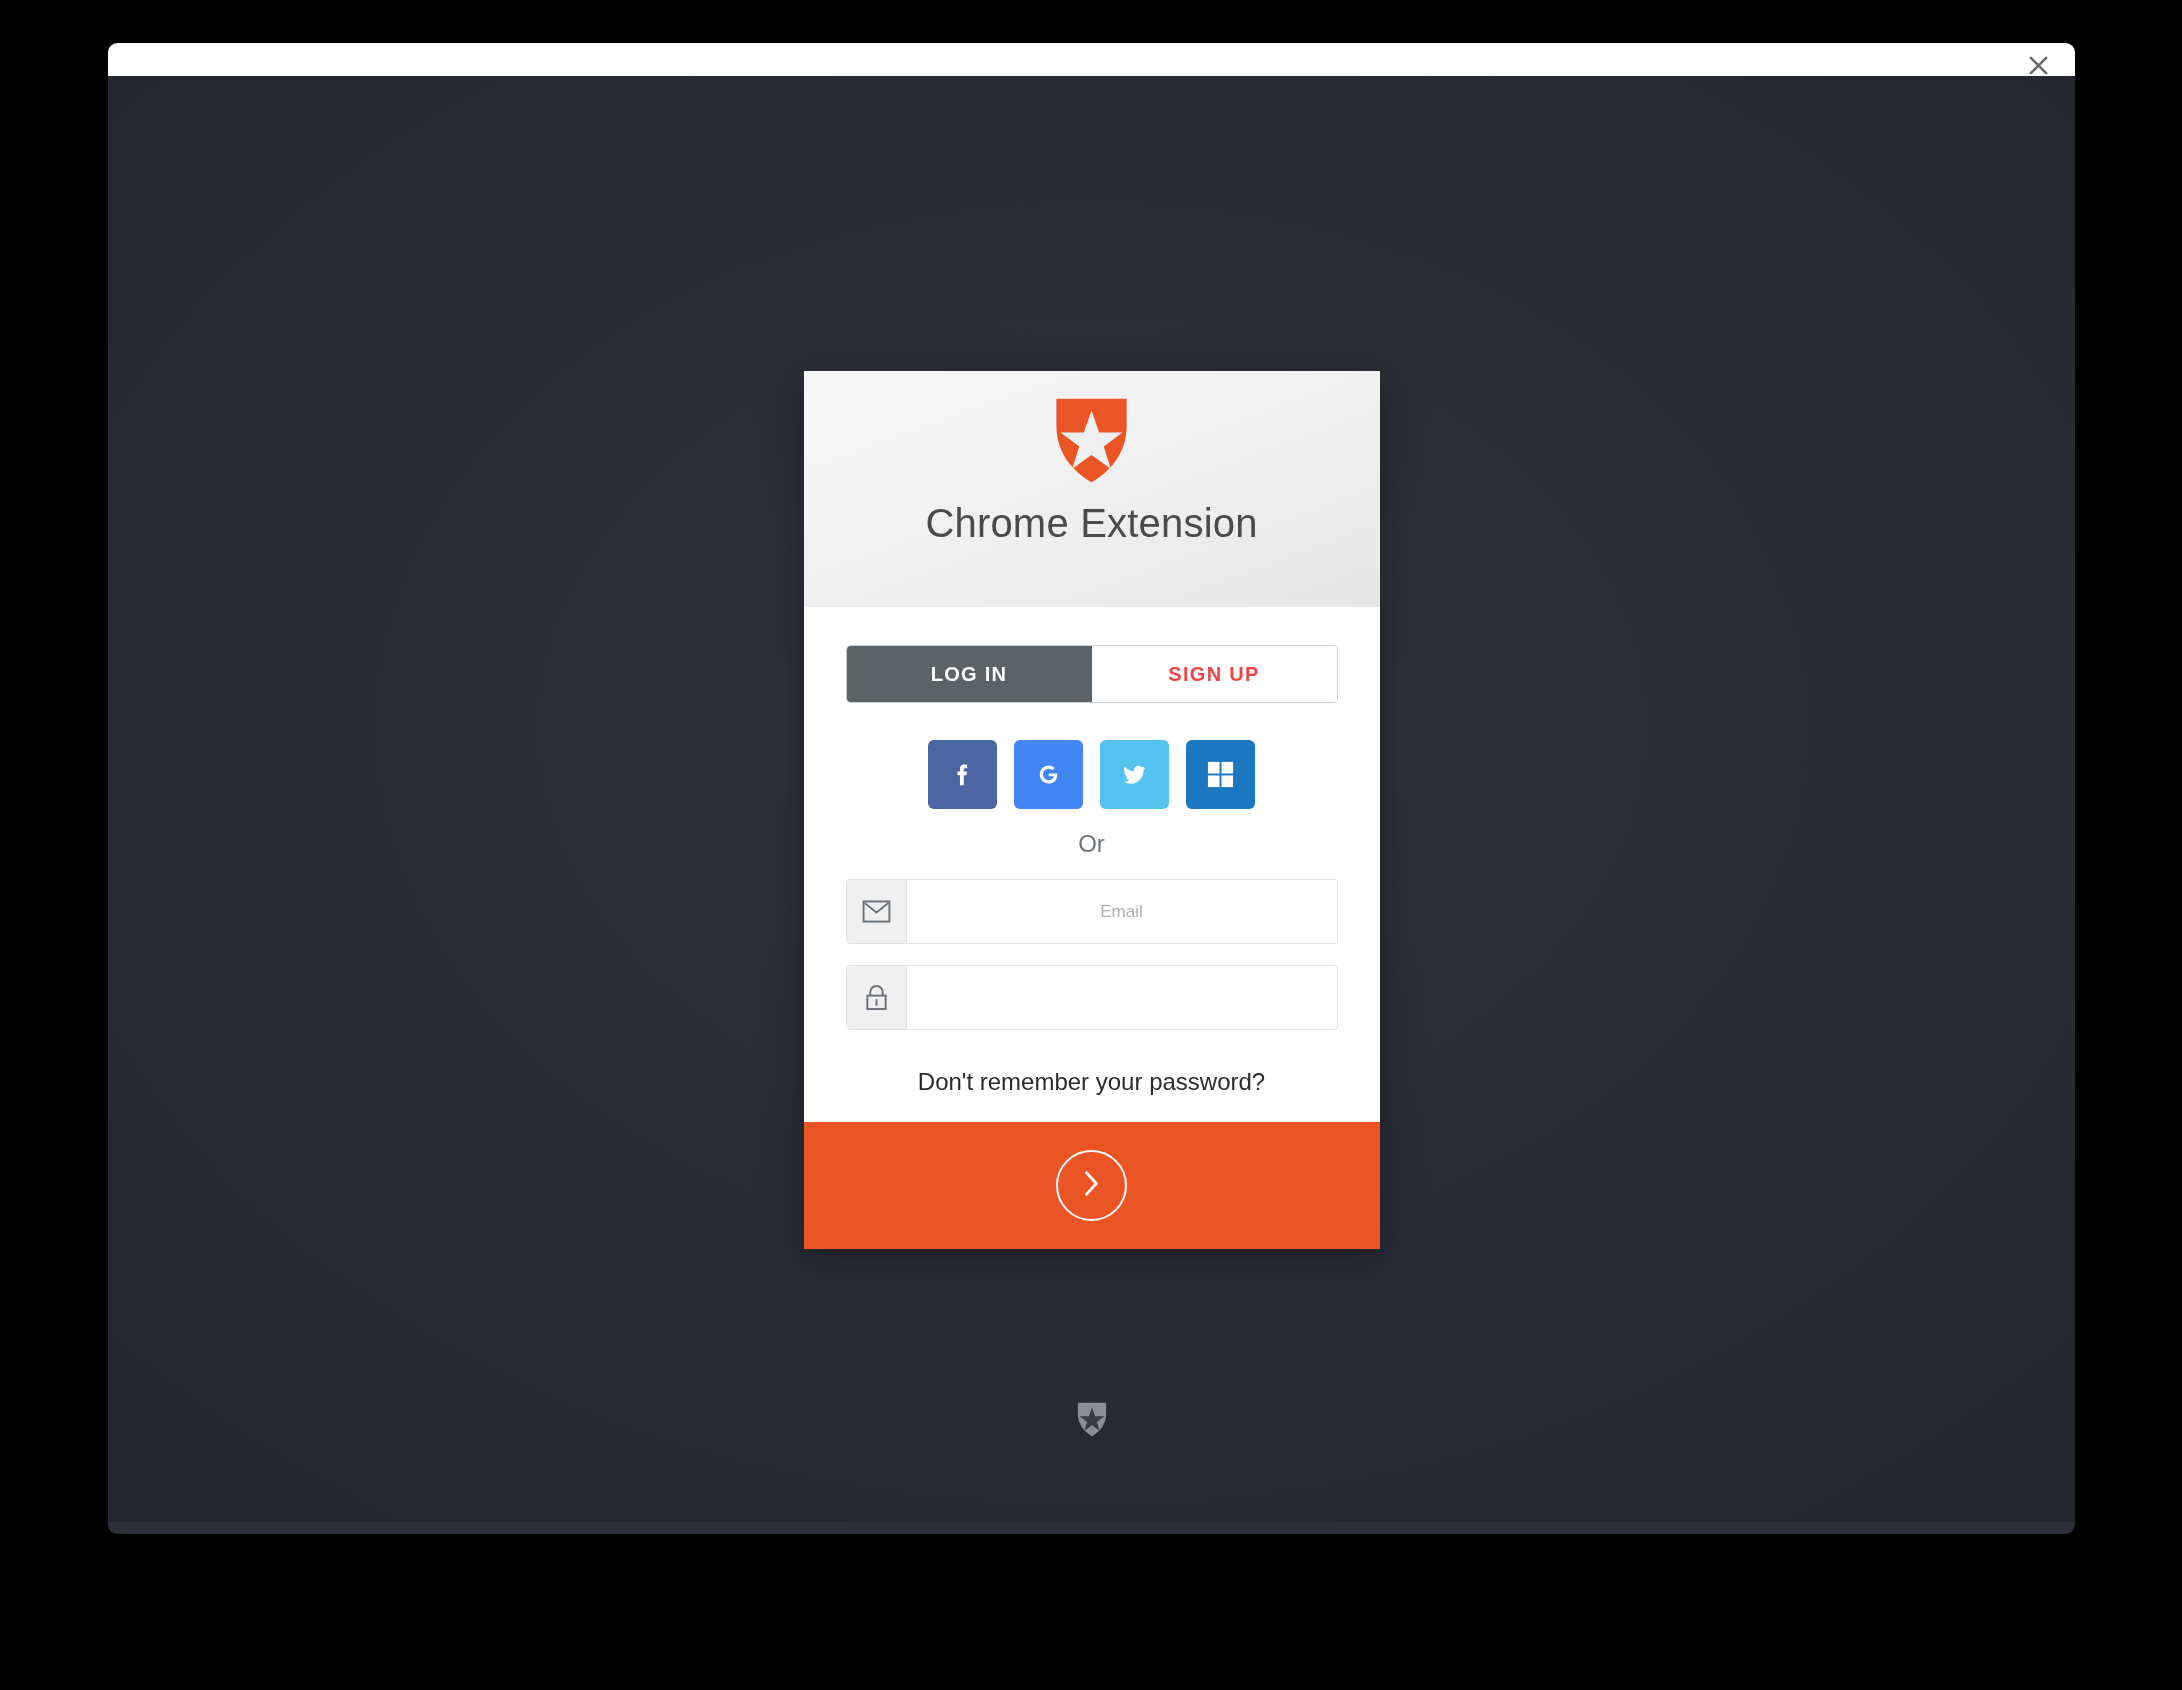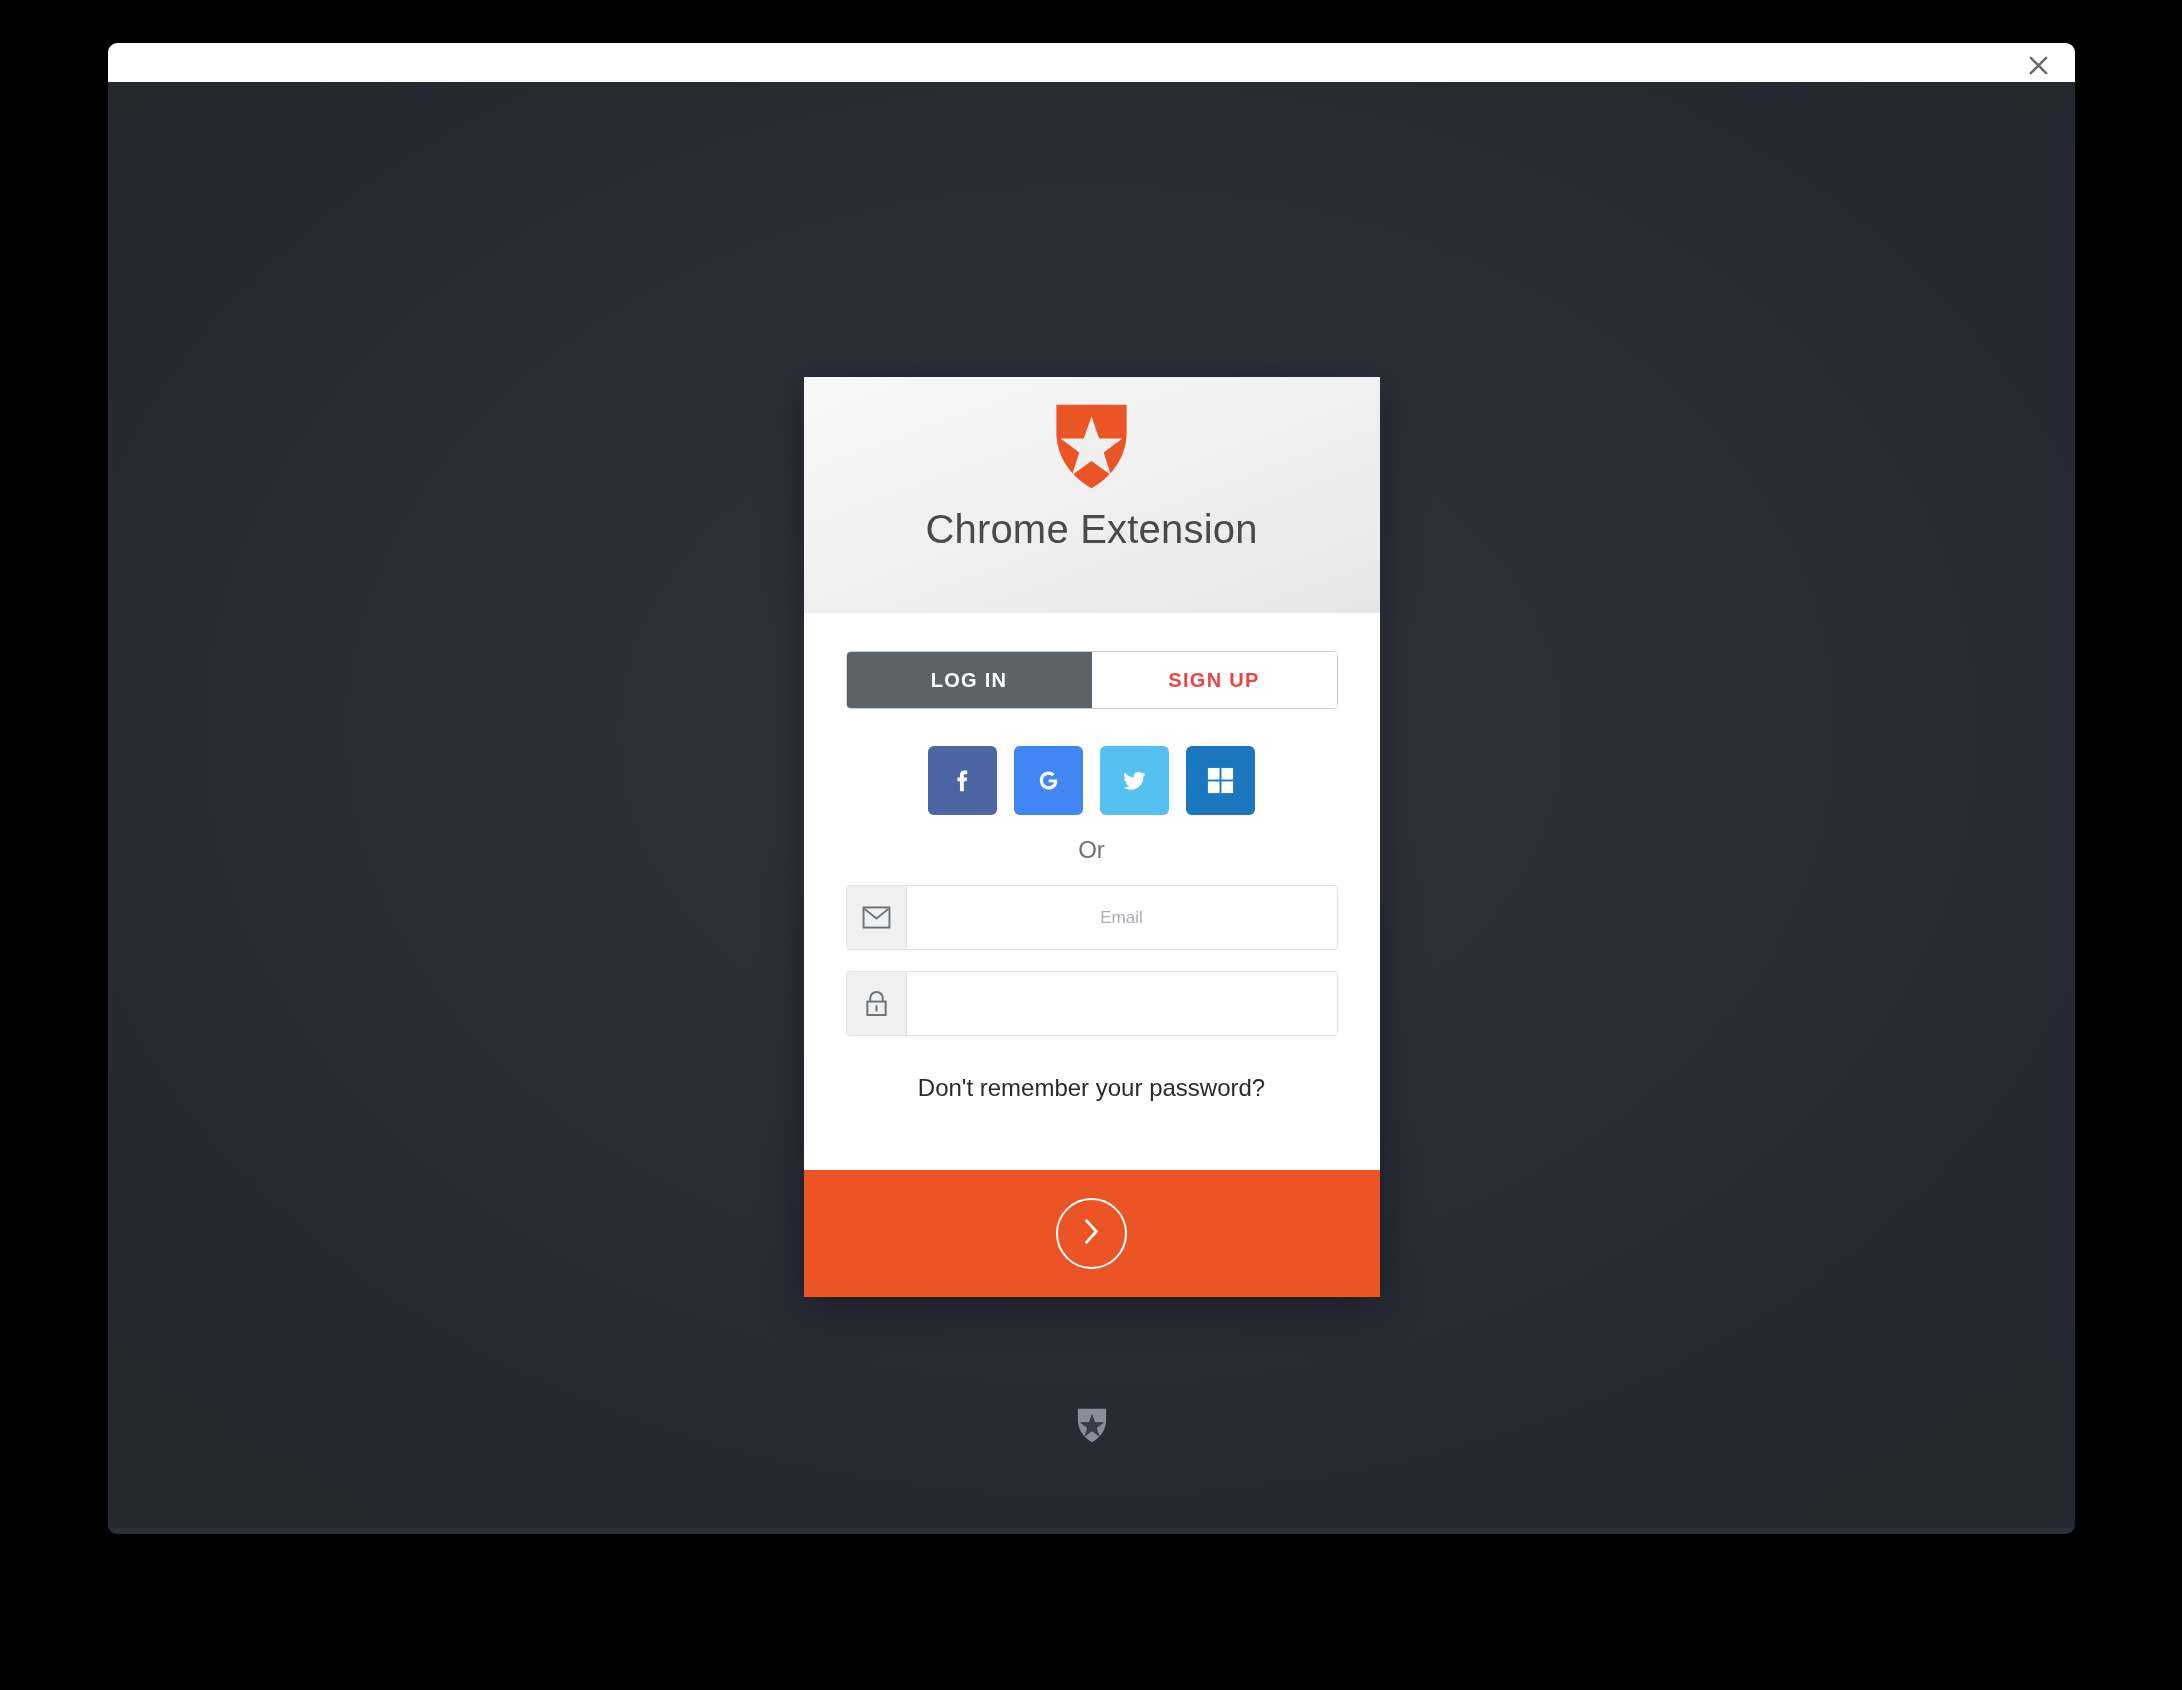--- a/index.html
+++ b/index.html
@@ -31,21 +31,21 @@
     transform:translateY(-50%);
     width:38px; height:38px;
     display:flex; align-items:center; justify-content:center;
     cursor:pointer;
     color:#6a6a6a;
   }
   #close-button svg{ display:block; }
 
   
   #lock-backdrop{
-    position:absolute; left:0; top:39px;
+    position:absolute; left:0; top:33px;
     width:100%; height:calc(100% - 45px);
     background:
       radial-gradient(ellipse 70% 70% at 50% 45%, #32343f 0%, #2b2d37 45%, #25272f 100%);
   }
 
   
   #auth-card{
     position:absolute;
     left:50%; top:295px;
     transform:translateX(-50%);
@@ -149,21 +149,21 @@
     background:transparent;
     text-align:center;
   }
   .field::placeholder{ color:#aab0b6; }
 
   
   #forgot-password-link{
     display:block;
     text-align:center;
     margin-top:38px;
-    padding-bottom:68px;
+    padding-bottom:26px;
     font-size:24px;
     color:#2b2b2b;
     text-decoration:none;
     cursor:pointer;
   }
 
   
   #submit-bar{
     height:127px;
     background:#eb5424;

